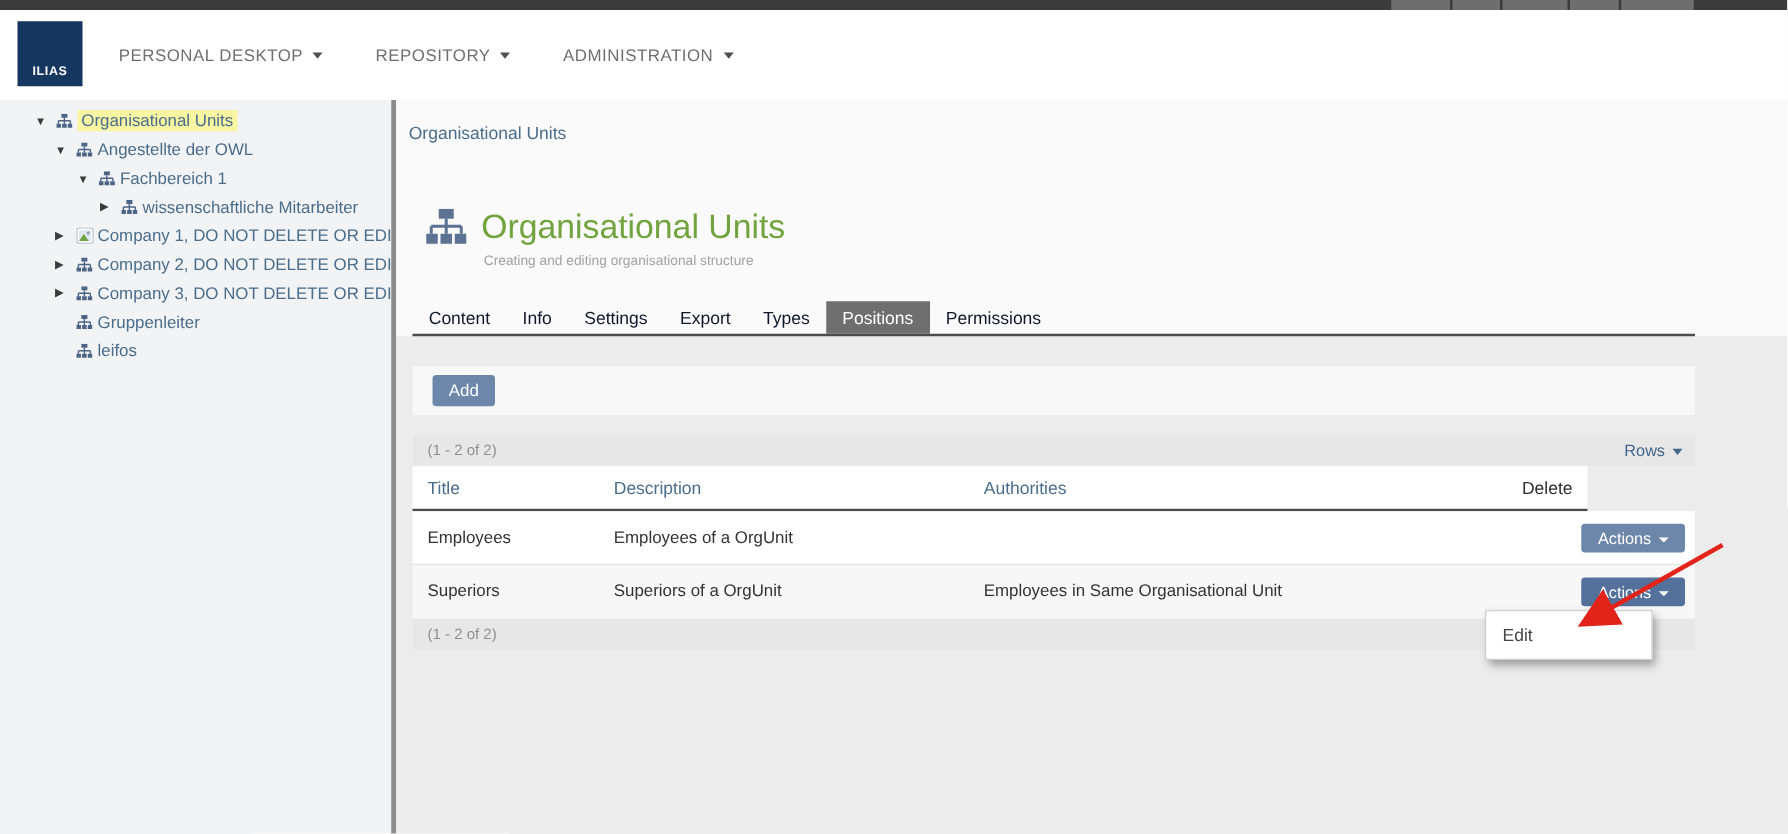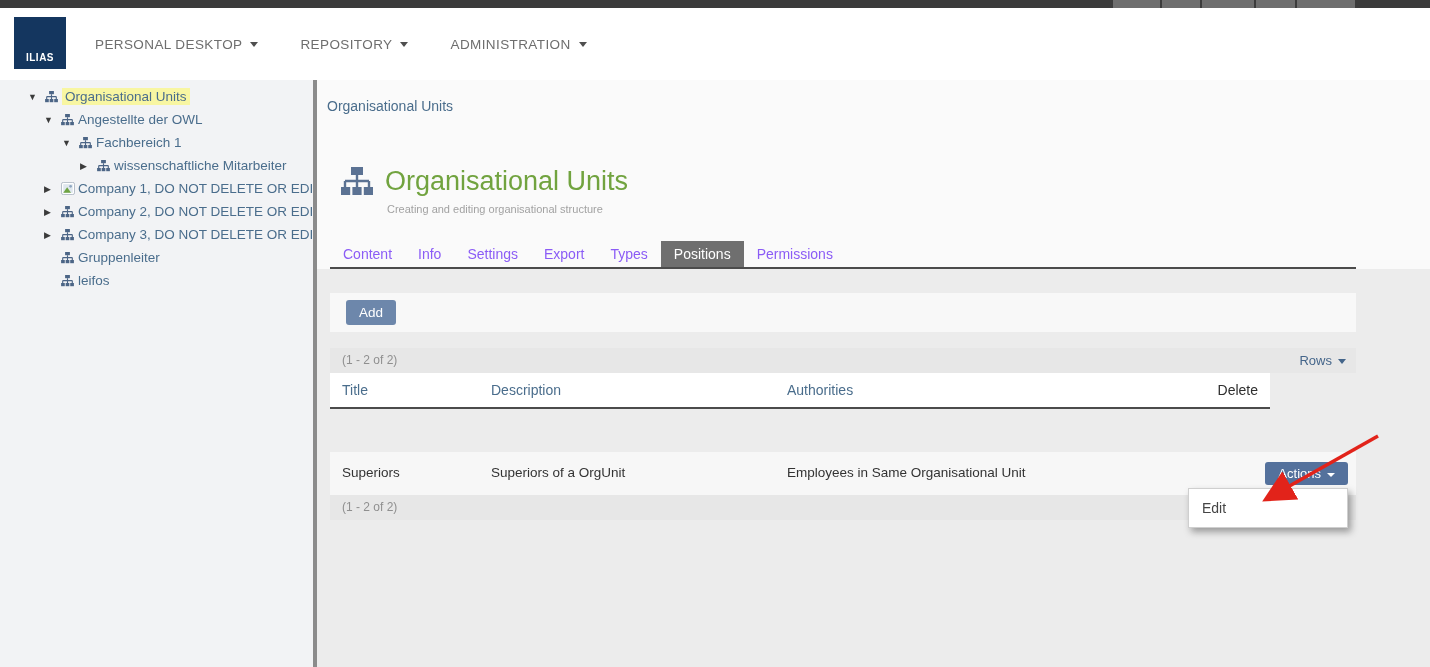--- a/index.html
+++ b/index.html
@@ -41,21 +41,21 @@
   .content-upper { position:absolute; left:317px; top:80px; width:1113px; height:189px; background:#fafafa; }
   .content-lower { position:absolute; left:317px; top:269px; width:1113px; height:398px; background:#ececec; }
 
   .breadcrumb { position:absolute; left:327px; top:98px; font-size:14px; color:#4a6d8c; cursor:pointer; }
 
   .page-header-icon { position:absolute; left:340px; top:167px; }
   .page-title { position:absolute; left:385px; top:166px; font-size:27px; font-weight:400; color:#71a33f; }
   .page-subtitle { position:absolute; left:387px; top:203px; font-size:11px; color:#a2a2a2; }
 
   .tabs { position:absolute; left:330px; top:241px; height:26px; display:flex; }
-  .tab { padding:0 13px; line-height:26px; font-size:14px; color:#8b5cf6; cursor:pointer; white-space:nowrap; }
+  .tab { padding:0 13px; line-height:26px; font-size:14px; color:#0f172a; cursor:pointer; white-space:nowrap; }
   .tab.active { background:#6f6f6f; color:#ffffff; }
   .tab-underline { position:absolute; left:330px; top:267px; width:1026px; height:2px; background:#4b4b4b; }
 
   .toolbar { position:absolute; left:330px; top:293px; width:1026px; height:39px; background:#f8f8f8; }
   .btn { display:inline-block; background:#6d87ab; color:#ffffff; font-size:13.5px; border:none;
          border-radius:3px; padding:0 13px; height:25px; line-height:25px; cursor:pointer; }
   .add-btn { position:absolute; left:16px; top:7px; }
 
   .pagband { position:absolute; left:330px; width:1026px; height:25px; background:#e7e7e7; }
   .pagband.top { top:348px; }
@@ -80,21 +80,21 @@
   .td { position:absolute; top:0; line-height:42px; font-size:13.5px; color:#333333; white-space:nowrap; }
   .td.c-title { left:12px; }
   .td.c-desc { left:161px; }
   .td.c-auth { left:457px; }
   .actions-btn { position:absolute; right:8px; top:10px; height:23px; line-height:23px; font-size:13px; }
   .actions-btn.open { background:#54719c; }
   .caret-white { display:inline-block; width:0; height:0; border-left:4px solid transparent;
                  border-right:4px solid transparent; border-top:4px solid #ffffff;
                  margin-left:6px; vertical-align:middle; }
 
-  .dropdown { position:absolute; left:1188px; top:488px; width:160px; background:#ffffff;
+  .dropdown { position:absolute; left:1188px; top:488px; width:134px; background:#ffffff;
               border:1px solid #cfcfcf; box-shadow:3px 4px 7px rgba(0,0,0,0.35);
               padding:6px 0; z-index:5; }
   .menu-item { height:26px; line-height:26px; padding-left:13px; font-size:14px; color:#454545; cursor:pointer; }
 
   .annot-arrow { position:absolute; left:1180px; top:425px; z-index:6; pointer-events:none; }
 </style>
 </head>
 <body>
 
 <div id="page">
@@ -271,20 +271,26 @@
     <span class="rows-control"><span>Rows</span><span class="caret-blue"></span></span>
   </div>
 
   <div class="thead">
     <span class="th c-title">Title</span>
     <span class="th c-desc">Description</span>
     <span class="th c-auth">Authorities</span>
     <span class="th c-action">Delete</span>
   </div>
 
+  <div class="trow r1">
+    <span class="td c-title">Employees</span>
+    <span class="td c-desc">Employees of a OrgUnit</span>
+    <span class="td c-auth"></span>
+    <button class="btn actions-btn"><span>Actions</span><span class="caret-white"></span></button>
+  </div>
 
   <div class="trow r2">
     <span class="td c-title">Superiors</span>
     <span class="td c-desc">Superiors of a OrgUnit</span>
     <span class="td c-auth">Employees in Same Organisational Unit</span>
     <button class="btn actions-btn open"><span>Actions</span><span class="caret-white"></span></button>
   </div>
 
   <div class="pagband bottom">
     <span class="pagtext">(1 - 2 of 2)</span>

